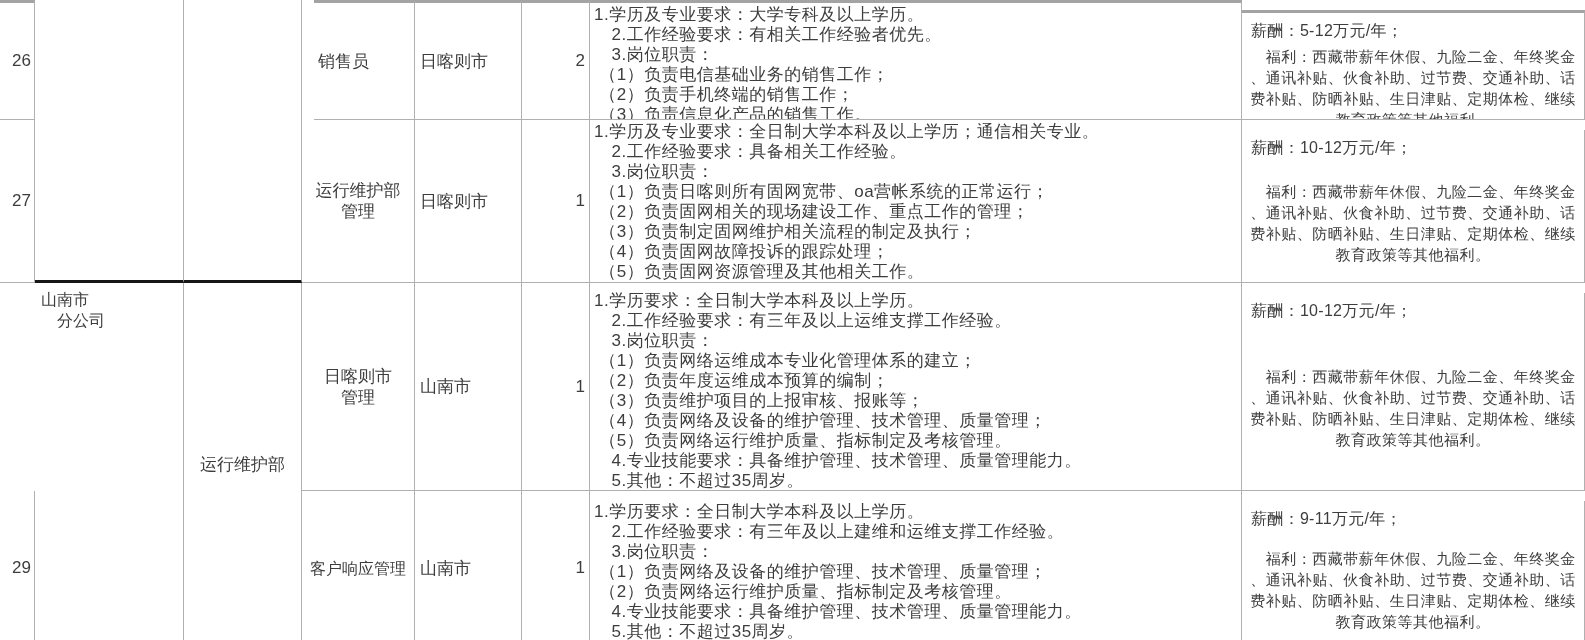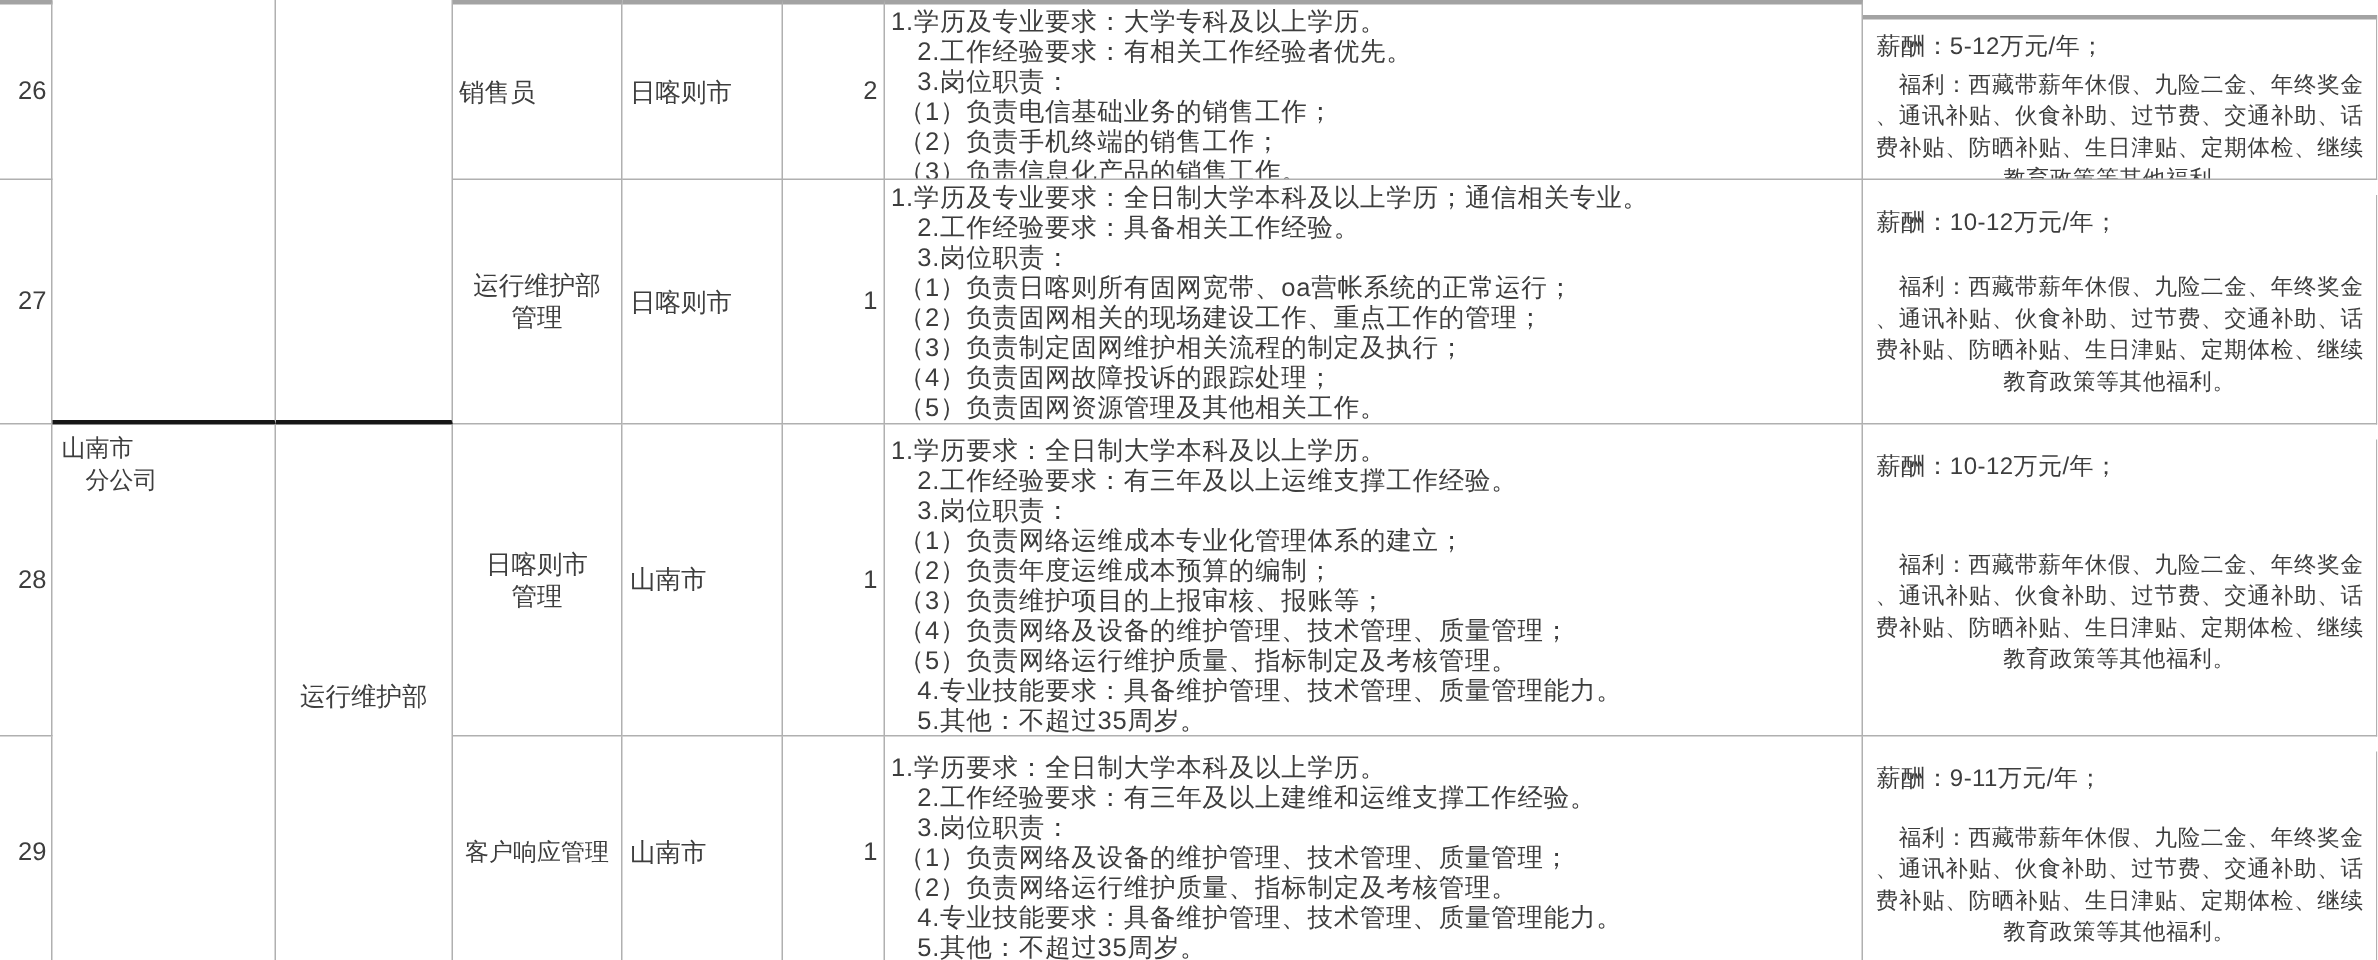--- a/index.html
+++ b/index.html
@@ -27,21 +27,21 @@
   .company-top,.company-bottom{grid-column:2;}
   .dept-top,.dept-bottom{grid-column:3;}
   .company-top,.dept-top{border-bottom:3px solid #161616;}
   
   .r1.c1,.r1.c4,.r1.c5,.r1.c6,.r1.c7,.r1.c8{border-top:3px solid #a3a3a3;}
 
   .no{display:flex;align-items:center;justify-content:flex-end;
       padding-right:3px;font-size:17px;}
   .pos{display:flex;align-items:center;justify-content:center;text-align:center;
        font-size:17px;line-height:21px;white-space:pre-wrap;}
-  .r1.pos{justify-content:flex-start;text-align:left;padding-left:4px;}
+  .r1.pos{justify-content:flex-start;text-align:left;padding-left:4px;margin-left:12px;}
   .r4.pos{font-size:16px;}
   .loc{display:flex;align-items:center;justify-content:flex-start;
        padding-left:5px;font-size:17px;}
   .cnt{display:flex;align-items:center;justify-content:flex-end;
        padding-right:4px;font-size:17px;}
   .company-bottom{padding:6px 0 0 6px;font-size:16px;line-height:21px;white-space:pre-wrap;}
   .dept-bottom{display:flex;align-items:center;justify-content:center;font-size:17px;}
   .desc{padding:2px 6px 0 4px;font-size:17px;line-height:20px;
         letter-spacing:0.5px;white-space:pre-wrap;}
   .r3.desc{padding-top:8px;}
@@ -53,21 +53,20 @@
             text-align:center;white-space:pre-wrap;width:100%;}
 </style>
 </head>
 <body>
 
 <div class="page">
   <div class="grid">
 
     <div class="cell c1 r1 no">26</div>
     <div class="cell c1 r2 no">27</div>
-    <div class="cell c1 r3 no">28</div>
     <div class="cell c1 r4 no">29</div>
 
     <div class="cell company-top"></div>
     <div class="cell company-bottom">山南市
 　分公司</div>
 
     <div class="cell dept-top"></div>
     <div class="cell dept-bottom">运行维护部</div>
 
     <div class="cell c4 r1 pos">销售员</div>

